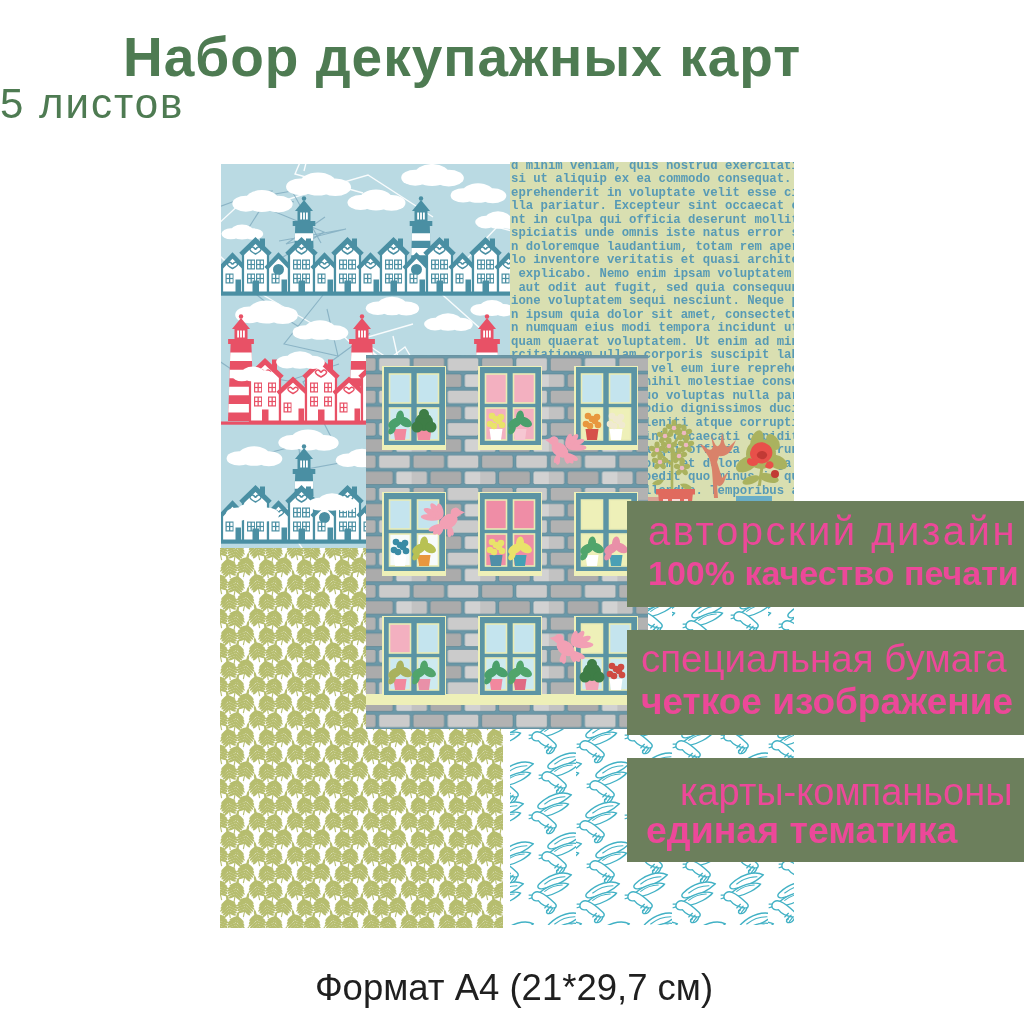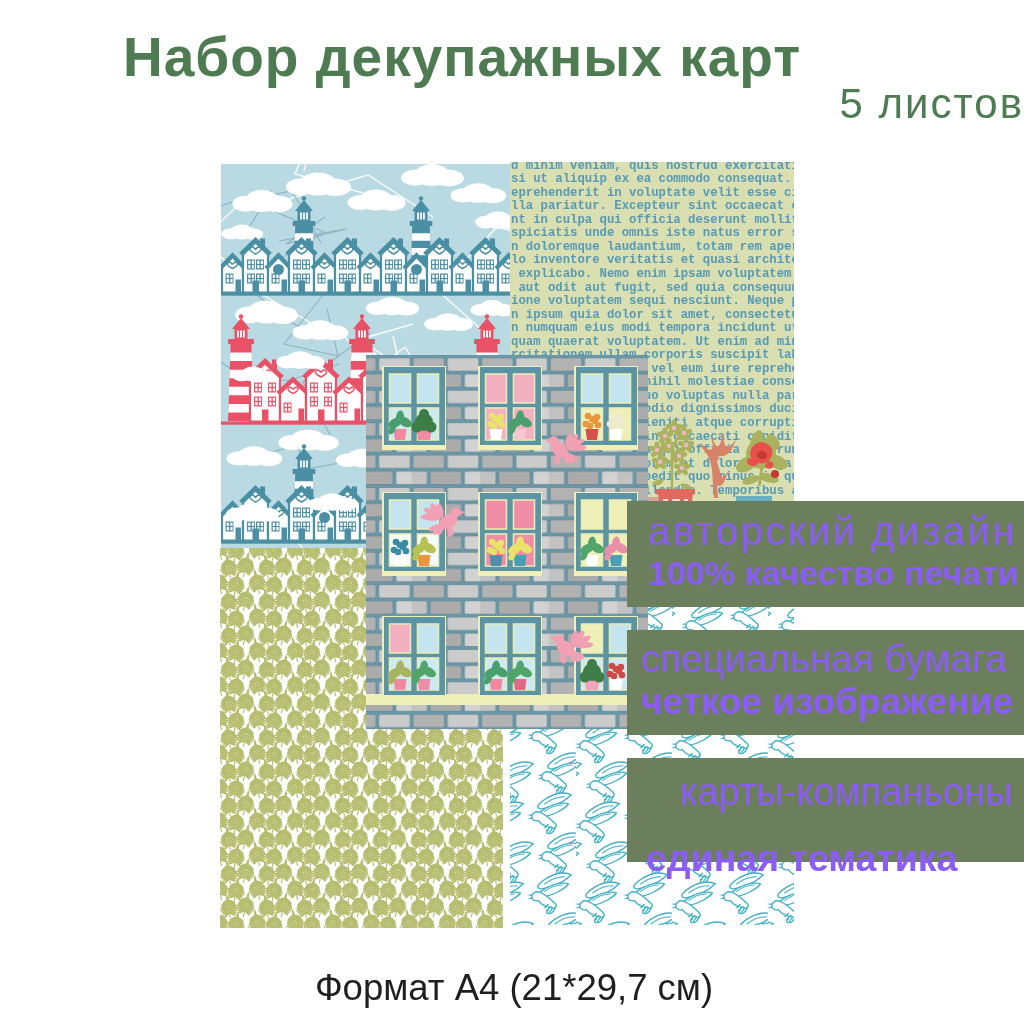--- a/index.html
+++ b/index.html
@@ -1,27 +1,27 @@
 <!DOCTYPE html>
 <html><head><meta charset="utf-8">
 <style>
 * { margin:0; padding:0; box-sizing:border-box; }
 body { width:1024px; height:1021px; background:#fff; overflow:hidden;
        font-family:"Liberation Sans", sans-serif; position:relative; }
 #page { position:absolute; left:0; top:0; width:1024px; height:1021px; }
 svg { position:absolute; left:0; top:0; }
 .title { position:absolute; left:0; top:25px; width:924px; text-align:center;
   font-size:55px; font-weight:bold; color:#4e7b52; letter-spacing:1px; }
-.subtitle { position:absolute; left:0; top:80px; width:1024px; text-align:right;
+.subtitle { position:absolute; left:0; top:80px; width:1024px; text-align:left;
   font-size:42px; color:#4e7b52; letter-spacing:2px; }
 .banner { position:absolute; left:627px; width:397px; background:#6c7f5c; }
 .b1 { top:501px; height:106px; }
 .b2 { top:630px; height:105px; }
 .b3 { top:758px; height:104px; }
-.bl { position:absolute; color:#8b5cf6; white-space:nowrap; line-height:1; }
+.bl { position:absolute; color:#ec4899; white-space:nowrap; line-height:1; }
 .format { position:absolute; left:0; top:967px; width:1028px; text-align:center;
   font-size:36.5px; color:#1f1f1f; }
 </style></head>
 <body>
 <div id="page">
 
 <svg width="1024" height="1021" viewBox="0 0 1024 1021">
       <defs>
         <pattern id="brick" width="68.6" height="32.4" patternUnits="userSpaceOnUse">
           <rect width="68.6" height="32.4" fill="#6b98a8"></rect>
@@ -1575,15 +1575,15 @@
 <div class="banner b2"></div>
 
 <div class="bl" style="left:641px;top:683px;font-size:37px;font-weight:bold;">четкое изображение</div>
 
 <div class="bl" style="left:641px;top:640px;font-size:38.5px;">специальная бумага</div>
 
 <div class="banner b3"></div>
 
 <div class="bl" style="left:680px;top:773px;font-size:38px;">карты-компаньоны</div>
 
-<div class="bl" style="left:646px;top:812px;font-size:37.5px;font-weight:bold;margin-top:28px;">единая тематика</div>
+<div class="bl" style="left:646px;top:812px;font-size:37.5px;font-weight:bold;">единая тематика</div>
 
 <div class="format">Формат А4 (21*29,7 см)</div>
 </div>
 </body></html>

